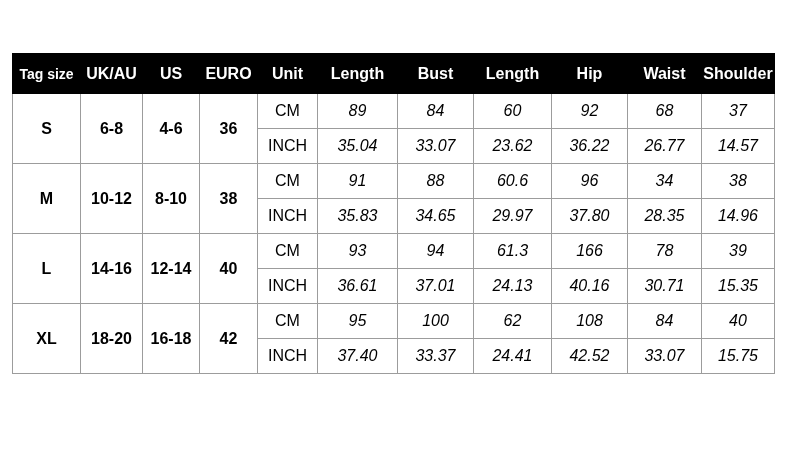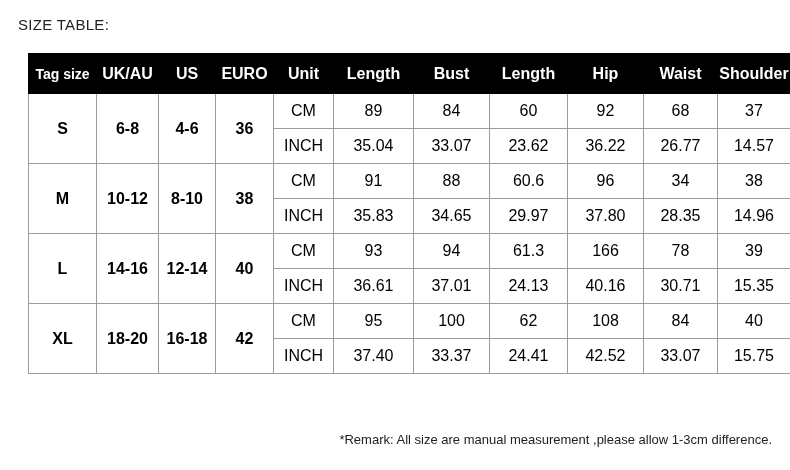--- a/index.html
+++ b/index.html
@@ -23,21 +23,21 @@
   #title {
     position: absolute;
     left: 18px;
     top: 16px;
     font-size: 15px;
     color: #222222;
     letter-spacing: 0.3px;
   }
   #table-wrap {
     position: absolute;
-    left: 28px;
+    left: 12px;
     top: 53px;
     width: 762px;
   }
   table.size-table {
     border-collapse: collapse;
     width: 762px;
     table-layout: fixed;
     background: #ffffff;
   }
   table.size-table td, table.size-table th {
@@ -69,35 +69,35 @@
     font-weight: bold;
     font-size: 19px;
   }
   td.unit-cell {
     font-size: 15px;
     height: 34px;
   }
   td.num-cell {
     font-size: 16px;
     height: 34px;
+    font-style: italic;
   }
   #remark {
     position: absolute;
     right: 18px;
     top: 432px;
     font-size: 13px;
     color: #222222;
   }
 </style>
 </head>
 <body>
 
 <div id="page">
 
-  <div id="title">SIZE TABLE:</div>
 
   <div id="table-wrap">
     <table class="size-table">
       <colgroup>
         <col style="width:68px">
         <col style="width:62px">
         <col style="width:57px">
         <col style="width:58px">
         <col style="width:60px">
         <col style="width:80px">
@@ -213,15 +213,14 @@
           <td class="num-cell">24.41</td>
           <td class="num-cell">42.52</td>
           <td class="num-cell">33.07</td>
           <td class="num-cell">15.75</td>
         </tr>
 
       </tbody>
     </table>
   </div>
 
-  <div id="remark">*Remark: All size are manual measurement ,please allow 1-3cm difference.</div>
 
 </div>
 
 </body></html>

